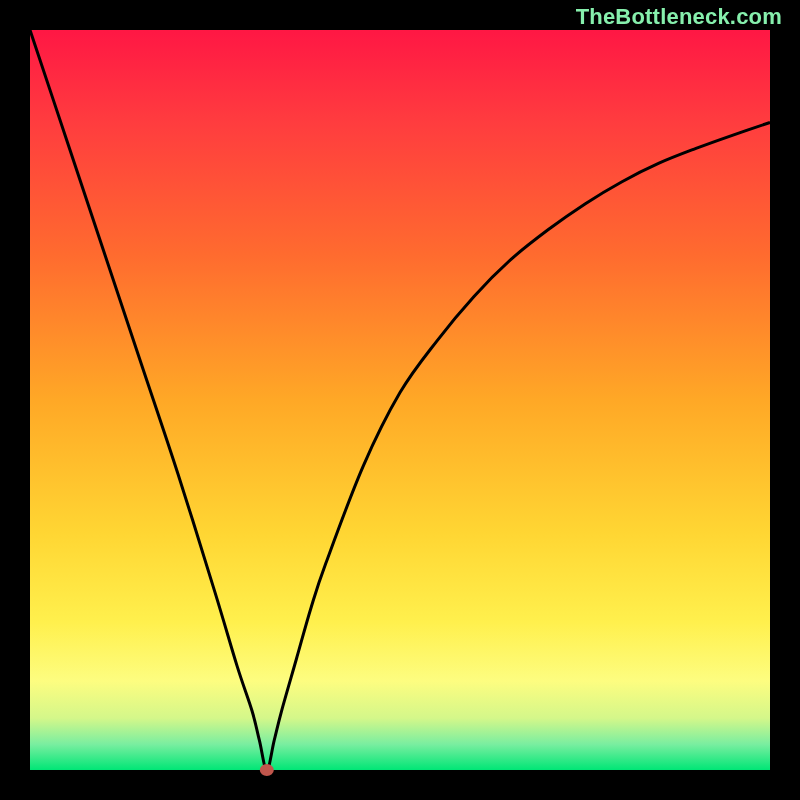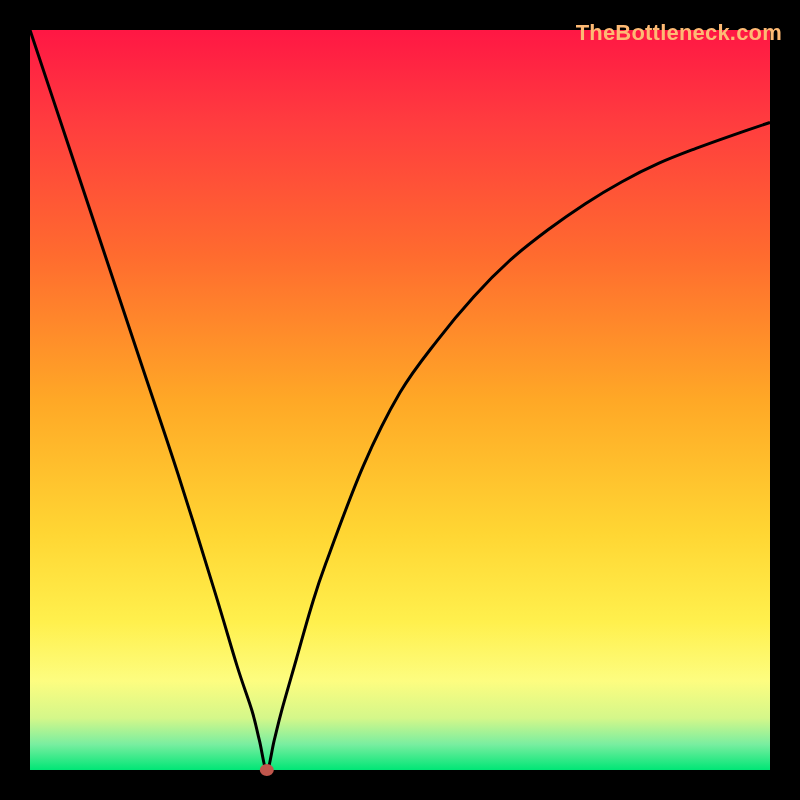--- a/index.html
+++ b/index.html
@@ -13,26 +13,26 @@
   .frame {
     position: absolute;
     top: 0;
     left: 0;
     width: 800px;
     height: 800px;
     background: #000;
   }
   .watermark {
     position: absolute;
-    top: 20px;
+    top: 4px;
     right: 18px;
     font-family: Arial, Helvetica, sans-serif;
     font-size: 22px;
     font-weight: 600;
-    color: #fdba74;
+    color: #86efac;
     letter-spacing: 0.2px;
   }
   svg {
     position: absolute;
     top: 0;
     left: 0;
   }
 </style>
 </head>
 <body>

